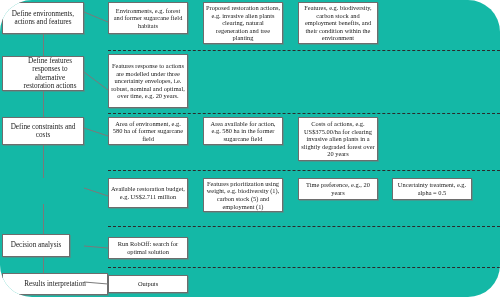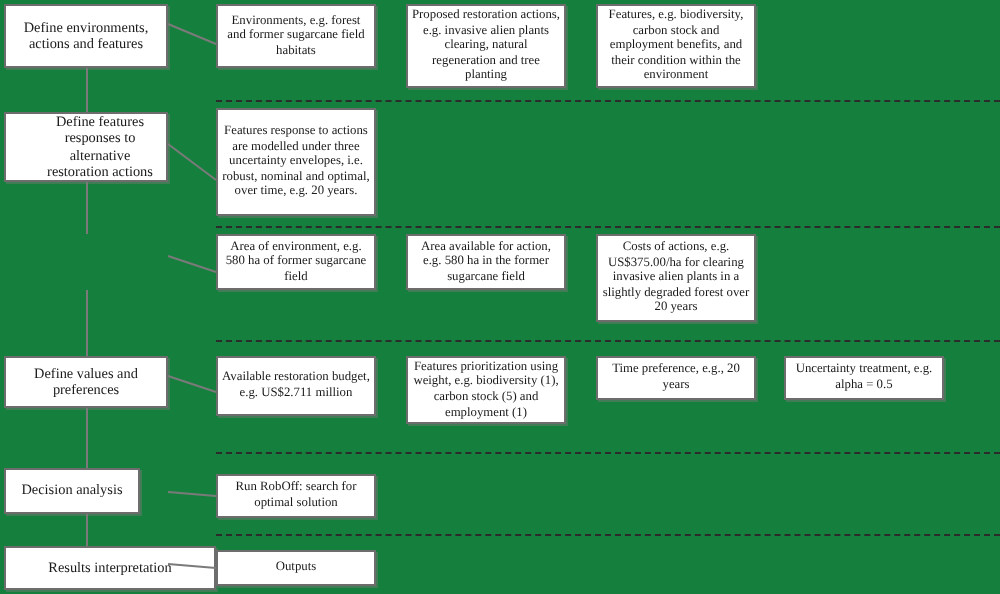--- a/index.html
+++ b/index.html
@@ -4,23 +4,24 @@
 <style>
   html, body {
     margin: 0;
     padding: 0;
     background: #ffffff;
   }
   #canvas {
     position: relative;
     width: 500px;
     height: 297px;
-    background: #15803d;
+    background: #14b8a6;
     font-family: "Liberation Serif", "DejaVu Serif", serif;
     overflow: hidden;
+    border-radius: 32px;
   }
   .box {
     position: absolute;
     box-sizing: border-box;
     border: 1px solid #6d6d6d;
     background: #ffffff;
     display: flex;
     align-items: center;
     justify-content: center;
     text-align: center;
@@ -97,20 +98,23 @@
   </div>
 
   <svg class="connector" style="left:84px; top:70px; width:26px; height:22px;">
     <line x1="0" y1="2" x2="24" y2="20"></line>
   </svg>
 
   <div class="dashsep" style="left:108px; top:113px; width:392px;"></div>
 
   <div class="vline" style="left:43px; top:91px; height:26px;"></div>
 
+  <div class="box stage-box" style="left:2px; top:117px; width:82px; height:28px;">
+    <span>Define constraints and costs</span>
+  </div>
 
   <div class="box detail-box" style="left:108px; top:117px; width:80px; height:28px;">
     <span>Area of environment, e.g. 580 ha of former sugarcane field</span>
   </div>
 
   <div class="box detail-box" style="left:203px; top:117px; width:80px; height:28px;">
     <span>Area available for action, e.g. 580 ha in the former sugarcane field</span>
   </div>
 
   <div class="box detail-box" style="left:298px; top:117px; width:80px; height:44px;">
@@ -118,23 +122,20 @@
   </div>
 
   <svg class="connector" style="left:84px; top:126px; width:26px; height:12px;">
     <line x1="0" y1="2" x2="24" y2="10"></line>
   </svg>
 
   <div class="dashsep" style="left:108px; top:170px; width:392px;"></div>
 
   <div class="vline" style="left:43px; top:145px; height:33px;"></div>
 
-  <div class="box stage-box" style="left:2px; top:178px; width:82px; height:26px;">
-    <span>Define values and preferences</span>
-  </div>
 
   <div class="box detail-box" style="left:108px; top:178px; width:80px; height:30px;">
     <span>Available restoration budget, e.g. US$2.711 million</span>
   </div>
 
   <div class="box detail-box" style="left:203px; top:178px; width:80px; height:34px;">
     <span>Features prioritization using weight, e.g. biodiversity (1), carbon stock (5) and employment (1)</span>
   </div>
 
   <div class="box detail-box" style="left:298px; top:178px; width:80px; height:22px;">

